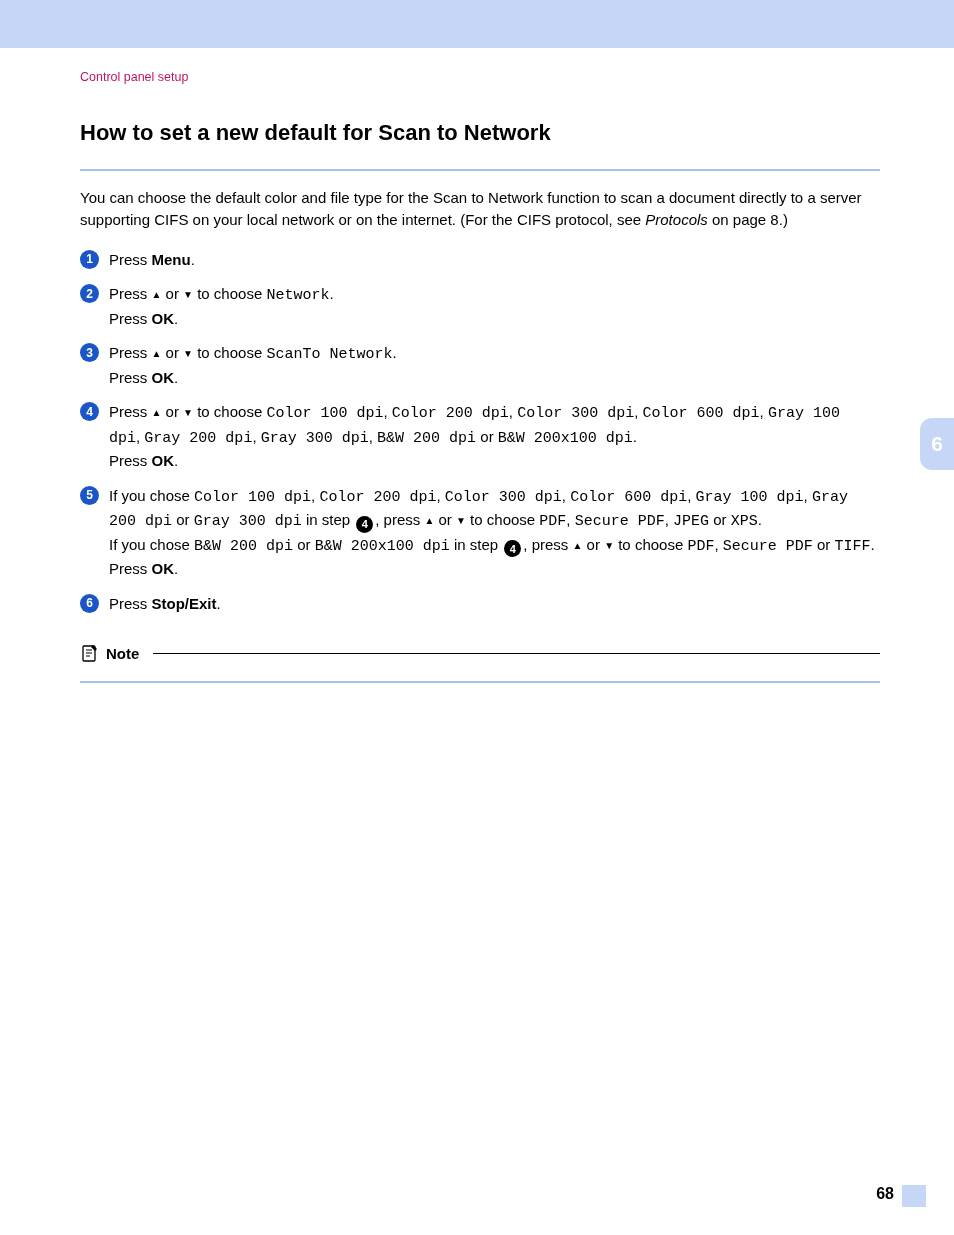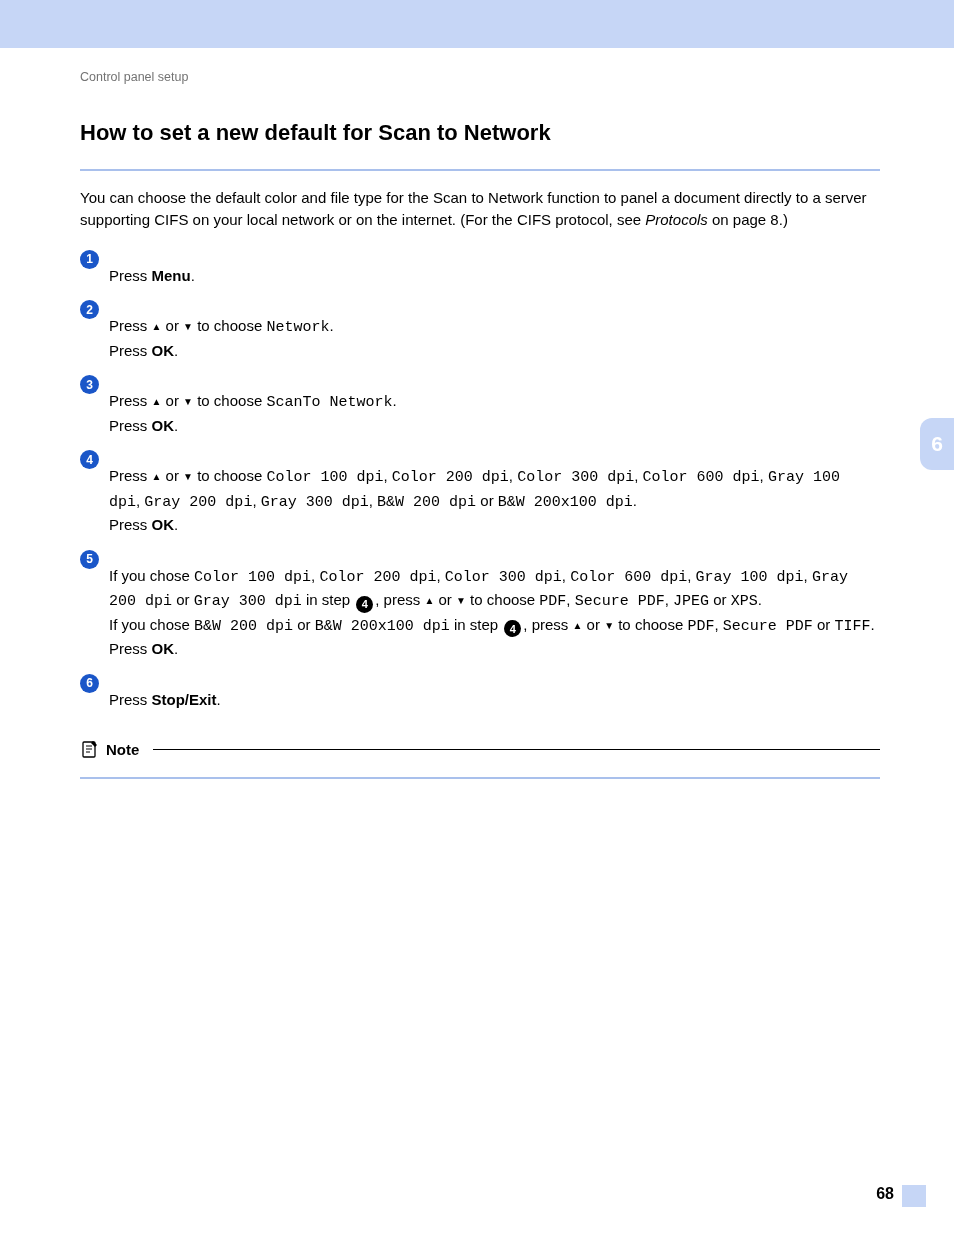--- a/index.html
+++ b/index.html
@@ -18,21 +18,21 @@
     background: #c6d6f6;
   }
   .page {
     position: absolute;
     top: 70px;
     left: 80px;
     width: 800px;
   }
   .breadcrumb {
     font-size: 12.5px;
-    color: #737373;
+    color: #be185d;
     margin-bottom: 36px;
   }
   h1 {
     font-size: 22px;
     font-weight: bold;
     margin-bottom: 23px;
   }
   .h1-rule {
     border: none;
     border-top: 2px solid #a9c0ec;
@@ -70,21 +70,21 @@
     background: #000;
     color: #fff;
     font-size: 11px;
     font-weight: bold;
     display: inline-flex;
     align-items: center;
     justify-content: center;
     vertical-align: -3px;
     margin: 0 2px;
   }
-  .step-body { flex: 1; line-height: 1.5; margin-top: 16px; }
+  .step-body { flex: 1; line-height: 1.5; }
   .arrow {
     display: inline-block;
     font-size: 10px;
     vertical-align: 1px;
   }
   .mono {
     font-family: "Courier New", Courier, monospace;
     font-size: 15px;
     text-align: right;
   }
@@ -154,21 +154,21 @@
 
 <div class="top-bar"></div>
 
 <div class="page">
   <div class="breadcrumb">Control panel setup</div>
 
   <h1>How to set a new default for Scan to Network</h1>
   <hr class="h1-rule">
 
   <p class="intro">
-    <span>You can choose the default color and file type for the Scan to Network function to panel a document directly to a server supporting CIFS on your local network or on the internet. (For the CIFS protocol, see </span><span class="italic">Protocols</span><span> on page 8.)</span>
+    <span>You can choose the default color and file type for the Scan to Network function to scan a document directly to a server supporting CIFS on your local network or on the internet. (For the CIFS protocol, see </span><span class="italic">Protocols</span><span> on page 8.)</span>
   </p>
 
   <div class="steps">
 
     <div class="step">
       <span class="bullet">1</span>
       <div class="step-body">
         <span>Press </span><span class="bold">Menu</span><span>.</span>
       </div>
     </div>

